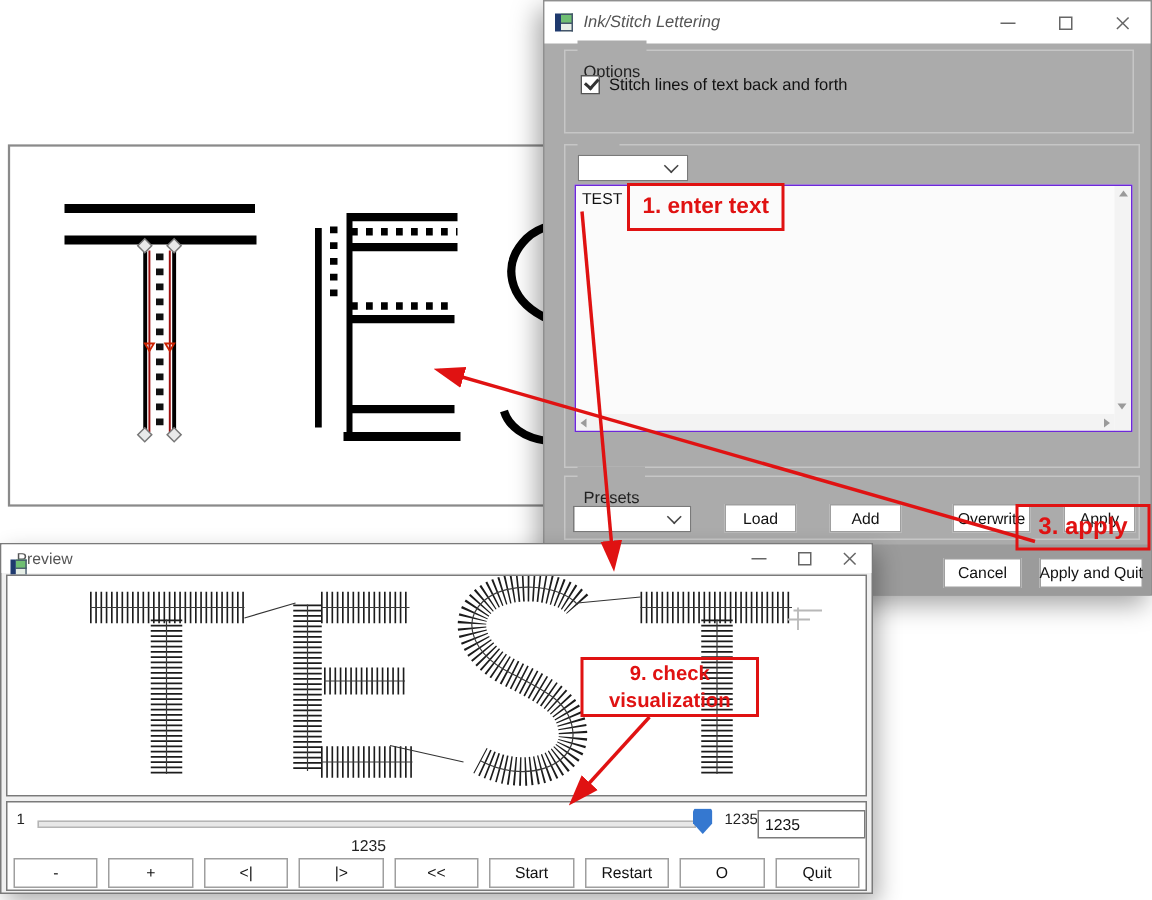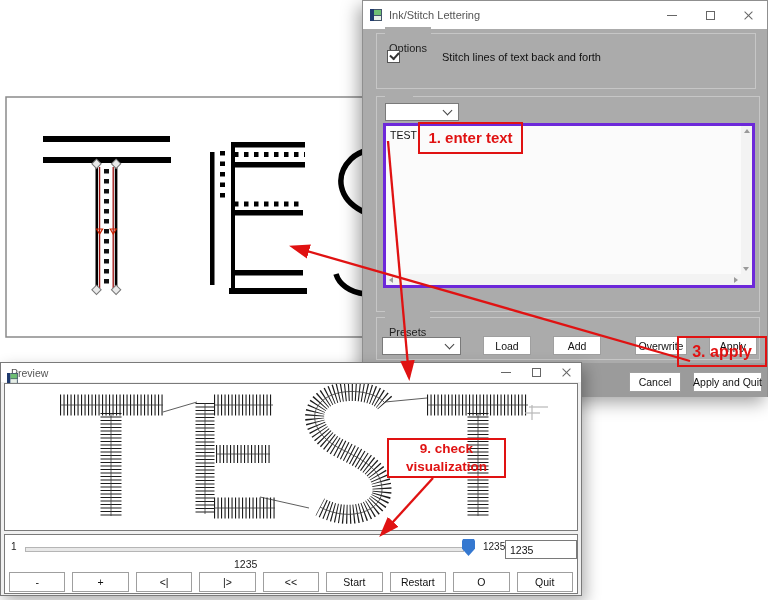--- a/index.html
+++ b/index.html
@@ -12,43 +12,43 @@
 
   
   .dialog{position:absolute;left:362px;top:0;width:406px;height:397px;z-index:10;
           background:#ababab;border:1px solid #8f8f8f;box-sizing:border-box;
           box-shadow:-4px 6px 16px rgba(0,0,0,.35);}
   .titlebar{position:absolute;left:0;top:0;right:0;height:28px;background:#ffffff;display:flex;align-items:center;}
   .titlebar .app-icon{width:12px;height:12px;margin:0 7px 0 7px;position:relative;flex:0 0 auto;}
   .app-icon .ic-l{position:absolute;left:0;top:0;width:4px;height:12px;background:#1f3a6e;}
   .app-icon .ic-tr{position:absolute;left:4px;top:0;width:8px;height:7px;background:#6fbf73;border:1px solid #44566b;border-left:none;box-sizing:border-box;}
   .app-icon .ic-br{position:absolute;left:4px;top:7px;width:8px;height:5px;background:#e7efe7;border:1px solid #44566b;border-top:none;border-left:none;box-sizing:border-box;}
-  .title-text{font-size:11px;color:#555;white-space:nowrap;}
+  .title-text{font-size:11px;color:#555;white-space:nowrap;font-style:italic;}
   .win-controls{margin-left:auto;display:flex;height:100%;}
   .win-btn{width:38px;height:100%;display:flex;align-items:center;justify-content:center;}
   .g-min{width:10px;height:1px;background:#666;}
   .g-max{width:9px;height:9px;border:1px solid #666;box-sizing:border-box;}
   .g-close{position:relative;width:11px;height:11px;}
   .g-close i{position:absolute;left:0;top:5px;width:11px;height:1px;background:#666;display:block;}
   .g-close i:first-child{transform:rotate(45deg);}
   .g-close i:last-child{transform:rotate(-45deg);}
 
   .groupbox{position:absolute;border:1px solid #c6c6c6;box-sizing:border-box;}
   .groupbox .gb-label{position:absolute;top:-7px;left:8px;background:#ababab;padding:15px 4px;font-size:11px;color:#222;line-height:12px;}
 
-  .checkbox-row{position:absolute;left:10px;top:16px;display:flex;align-items:center;gap:36px;}
+  .checkbox-row{position:absolute;left:10px;top:16px;display:flex;align-items:center;}
   .checkbox{width:13px;height:13px;background:#fff;border:1px solid #555;box-sizing:border-box;position:relative;}
   .checkbox .checkmark{position:absolute;left:2px;top:1px;width:7px;height:4px;border-left:2px solid #333;border-bottom:2px solid #333;transform:rotate(-48deg);}
   .checkbox-label{font-size:11px;color:#111;margin-left:6px;}
 
   .combobox{position:absolute;background:#fff;border:1px solid #7a7a7a;box-sizing:border-box;display:flex;align-items:center;}
   .combobox .combo-value{flex:1;font-size:10.5px;color:#222;padding-left:4px;}
   .chevron{width:6px;height:6px;border-right:1px solid #444;border-bottom:1px solid #444;transform:rotate(45deg);margin:-3px 7px 0 0;}
 
-  .textarea{position:absolute;left:19px;top:120px;width:377px;height:168px;background:#fbfbfb;border:3px solid #6d28d9;box-sizing:border-box;}
+  .textarea{position:absolute;left:19px;top:120px;width:377px;height:168px;background:#fbfbfb;border:1px solid #6d28d9;box-sizing:border-box;}
   .textarea .ta-text{position:absolute;left:4px;top:3px;font-size:10.5px;color:#111;white-space:pre;}
   .vscroll{position:absolute;right:0;top:0;width:11px;bottom:11px;background:#f3f3f3;}
   .hscroll{position:absolute;left:0;bottom:0;height:11px;right:11px;background:#f3f3f3;display:flex;justify-content:space-between;align-items:center;}
   .sb-corner{position:absolute;right:0;bottom:0;width:11px;height:11px;background:#f3f3f3;}
   .tri{width:0;height:0;}
   .tri-up{border-left:3px solid transparent;border-right:3px solid transparent;border-bottom:4px solid #9a9a9a;margin:3px auto 0;}
   .tri-down{border-left:3px solid transparent;border-right:3px solid transparent;border-top:4px solid #9a9a9a;position:absolute;bottom:3px;left:2px;}
   .tri-left{border-top:3px solid transparent;border-bottom:3px solid transparent;border-right:4px solid #9a9a9a;margin-left:3px;}
   .tri-right{border-top:3px solid transparent;border-bottom:3px solid transparent;border-left:4px solid #9a9a9a;margin-right:3px;}
 

